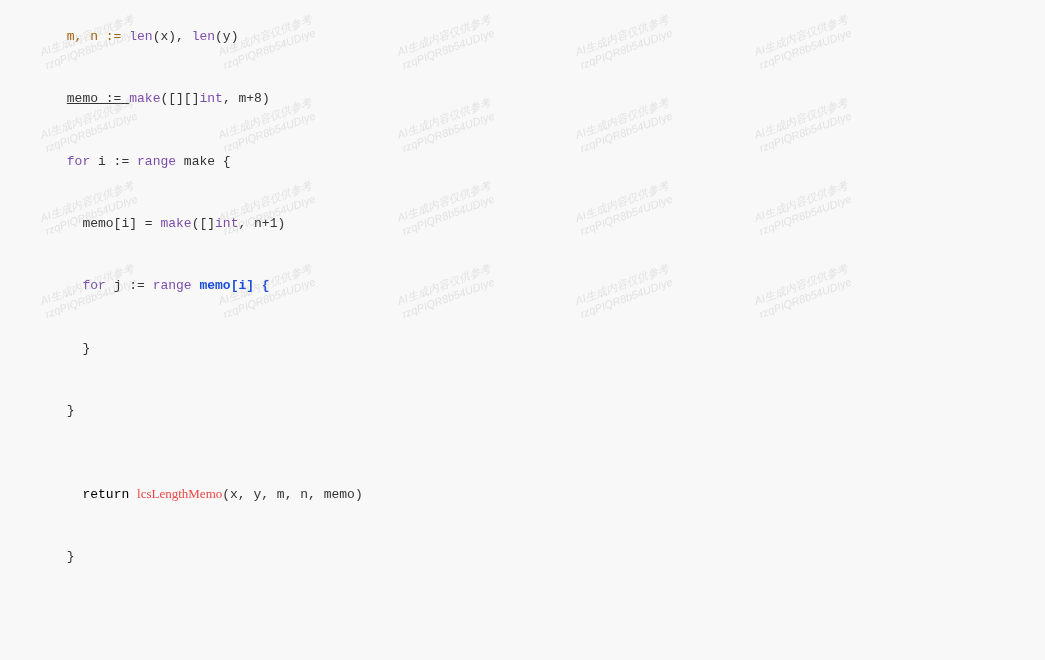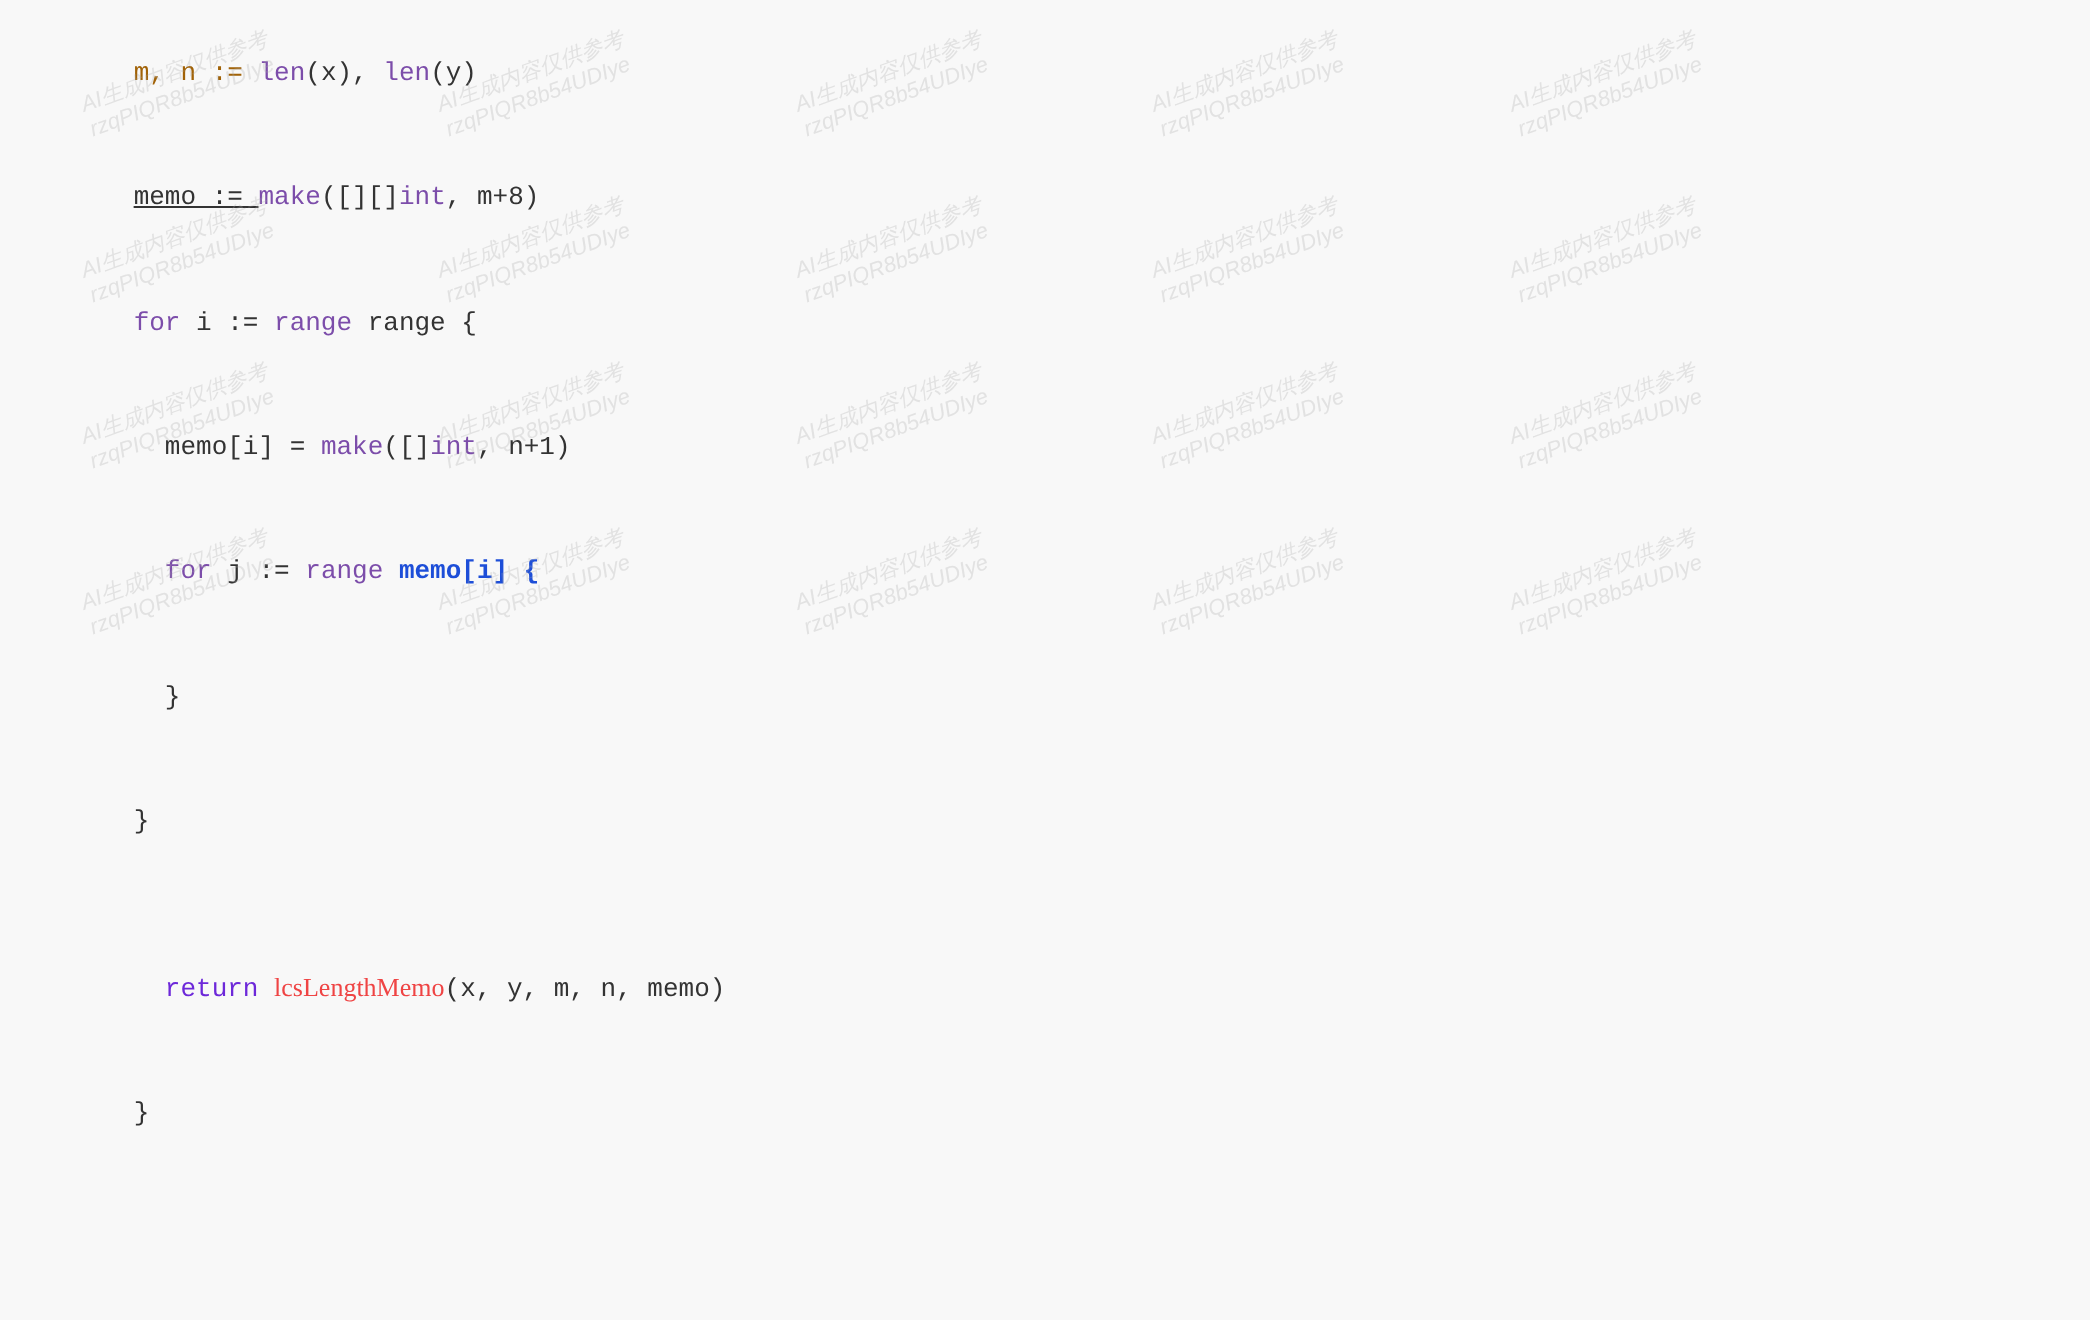--- a/index.html
+++ b/index.html
@@ -94,21 +94,21 @@
 
     <div class="code-line">
       <span style="color:#a16207;">m, n := </span><span style="color:#7c4daa;">len</span><span style="color:#333;">(x), </span><span style="color:#7c4daa;">len</span><span style="color:#333;">(y)</span>
     </div>
 
     <div class="code-line">
       <span style="color:#333;text-decoration:underline;">memo := </span><span style="color:#7c4daa;">make</span><span style="color:#333;">([][]</span><span style="color:#7c4daa;">int</span><span style="color:#333;">, m+8)</span>
     </div>
 
     <div class="code-line">
-      <span style="color:#7c4daa;">for</span><span style="color:#333;"> i := </span><span style="color:#7c4daa;">range</span><span style="color:#333;"> range {</span>
+      <span style="color:#7c4daa;">for</span><span style="color:#333;"> i := </span><span style="color:#7c4daa;">range</span><span style="color:#333;"> make {</span>
     </div>
 
     <div class="code-line">
       <span style="color:#333;">  memo[i] = </span><span style="color:#7c4daa;">make</span><span style="color:#333;">([]</span><span style="color:#7c4daa;">int</span><span style="color:#333;">, n+1)</span>
     </div>
 
     <div class="code-line">
       <span style="color:#333;">  </span><span style="color:#7c4daa;">for</span><span style="color:#333;"> j := </span><span style="color:#7c4daa;">range</span><span style="color:#1d4ed8;font-weight:bold;"> memo[i] {</span>
     </div>
 
@@ -117,21 +117,21 @@
       <span style="color:#333;">  }</span>
     </div>
 
     <div class="code-line">
       <span style="color:#333;">}</span>
     </div>
 
     <div class="code-line empty"></div>
 
     <div class="code-line">
-      <span style="color:#333;">  </span><span style="color:#6d28d9;">return</span><span style="color:#333;"> </span><span style="color:#ef4444;font-family:Liberation Serif, serif;">lcsLengthMemo</span><span style="color:#333;">(x, y, m, n, memo)</span>
+      <span style="color:#333;">  </span><span style="color:#000000;">return</span><span style="color:#333;"> </span><span style="color:#ef4444;font-family:Liberation Serif, serif;">lcsLengthMemo</span><span style="color:#333;">(x, y, m, n, memo)</span>
     </div>
 
     <div class="code-line">
       <span style="color:#333;">}</span>
     </div>
 
     <div class="code-line empty"></div>
 
   </div>
 </div>

